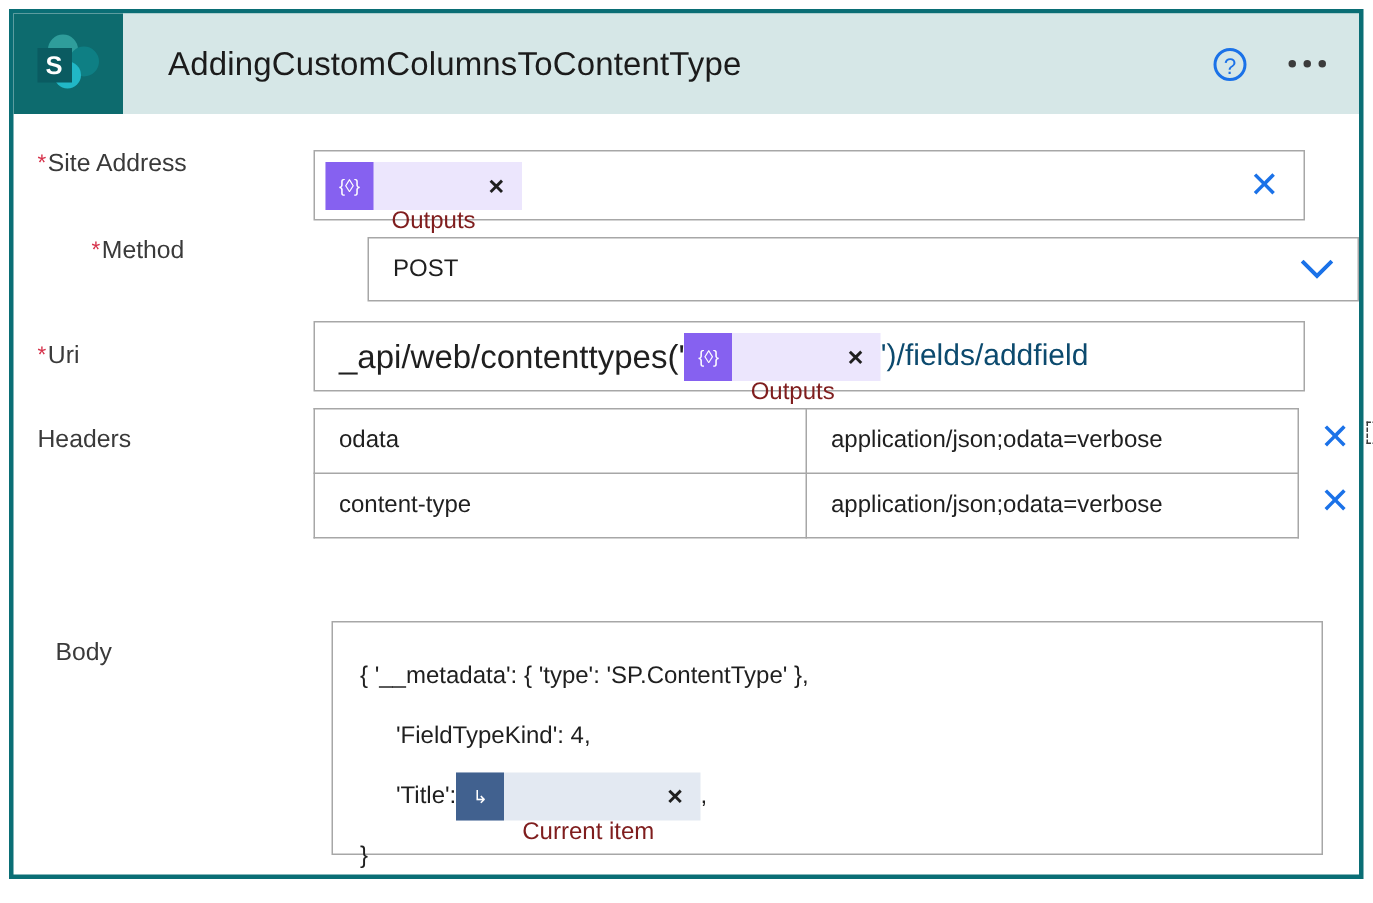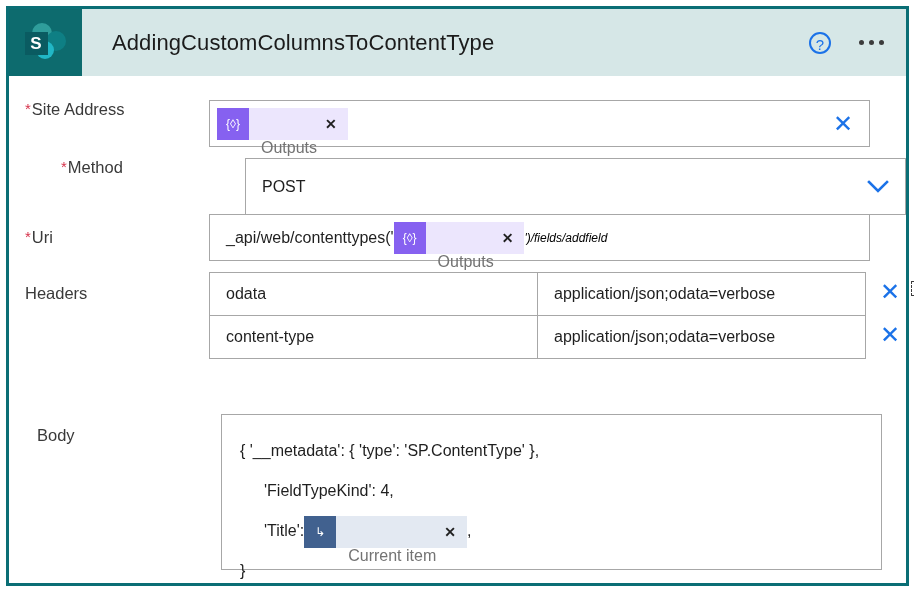--- a/index.html
+++ b/index.html
@@ -173,21 +173,21 @@
     font-size: 12px;
     display: flex;
     align-items: center;
     justify-content: center;
     flex: 0 0 32px;
     font-family: "Liberation Sans", sans-serif;
   }
   .token .tok-label {
     padding: 0 8px 0 12px;
     font-size: 16px;
-    color: #737373;
+    color: #7f1d1d;
     margin-top: 48px;
   }
   .token .tok-x {
     font-size: 14px;
     color: #1f1f1f;
     padding-right: 11px;
     cursor: pointer;
     font-weight: bold;
   }
   .token.loop {
@@ -289,39 +289,39 @@
           <span class="tok-label">Outputs</span>
           <span class="tok-x">✕</span>
         </span>
         <span style="flex:1 1 auto;"></span>
         <span class="clear-x">✕</span>
       </div>
     </div>
 
     <div class="row" style="left:0; top:82px; width:100%;justify-content:flex-end;">
       <div class="lbl"><span class="req">*</span><span>Method</span></div>
-      <div class="field" style="width:661px; height:57px; display:flex; align-items:center; padding:0 16px;">
+      <div class="field" style="width:661px; height:43px; display:flex; align-items:center; padding:0 16px;">
         <span style="font-size:16px; color:#1f1f1f;">POST</span>
         <span style="flex:1 1 auto;"></span>
         <svg width="22" height="14" viewBox="0 0 22 14">
           <path d="M2 2 L11 11 L20 2" fill="none" stroke="#1b72e8" stroke-width="2.6" stroke-linecap="square"></path>
         </svg>
       </div>
     </div>
 
     <div class="row" style="left:0; top:138px; width:100%;">
       <div class="lbl" style="padding-top:14px;"><span class="req">*</span><span>Uri</span></div>
       <div class="field" style="width:661px; height:47px; display:flex; align-items:center; padding:0 16px;">
-        <span style="font-size:16px; color:#1f1f1f;">_api/web/contenttypes('</span>
+        <span style="font-size:22px; color:#1f1f1f;">_api/web/contenttypes('</span>
         <span class="token">
           <span class="tok-ico">{◊}</span>
           <span class="tok-label">Outputs</span>
           <span class="tok-x">✕</span>
         </span>
-        <span style="font-size:12px; color:#000000;font-style:italic;">')/fields/addfield</span>
+        <span style="font-size:20px; color:#0c4a6e;">')/fields/addfield</span>
       </div>
     </div>
 
     <div class="row" style="left:0; top:196px; width:100%;">
       <div class="lbl" style="padding-top:12px;">Headers</div>
 
       <table class="hdr-table" style="width:590px;">
         <tbody>
             <tr>
           <td style="width:295px;">odata</td>

